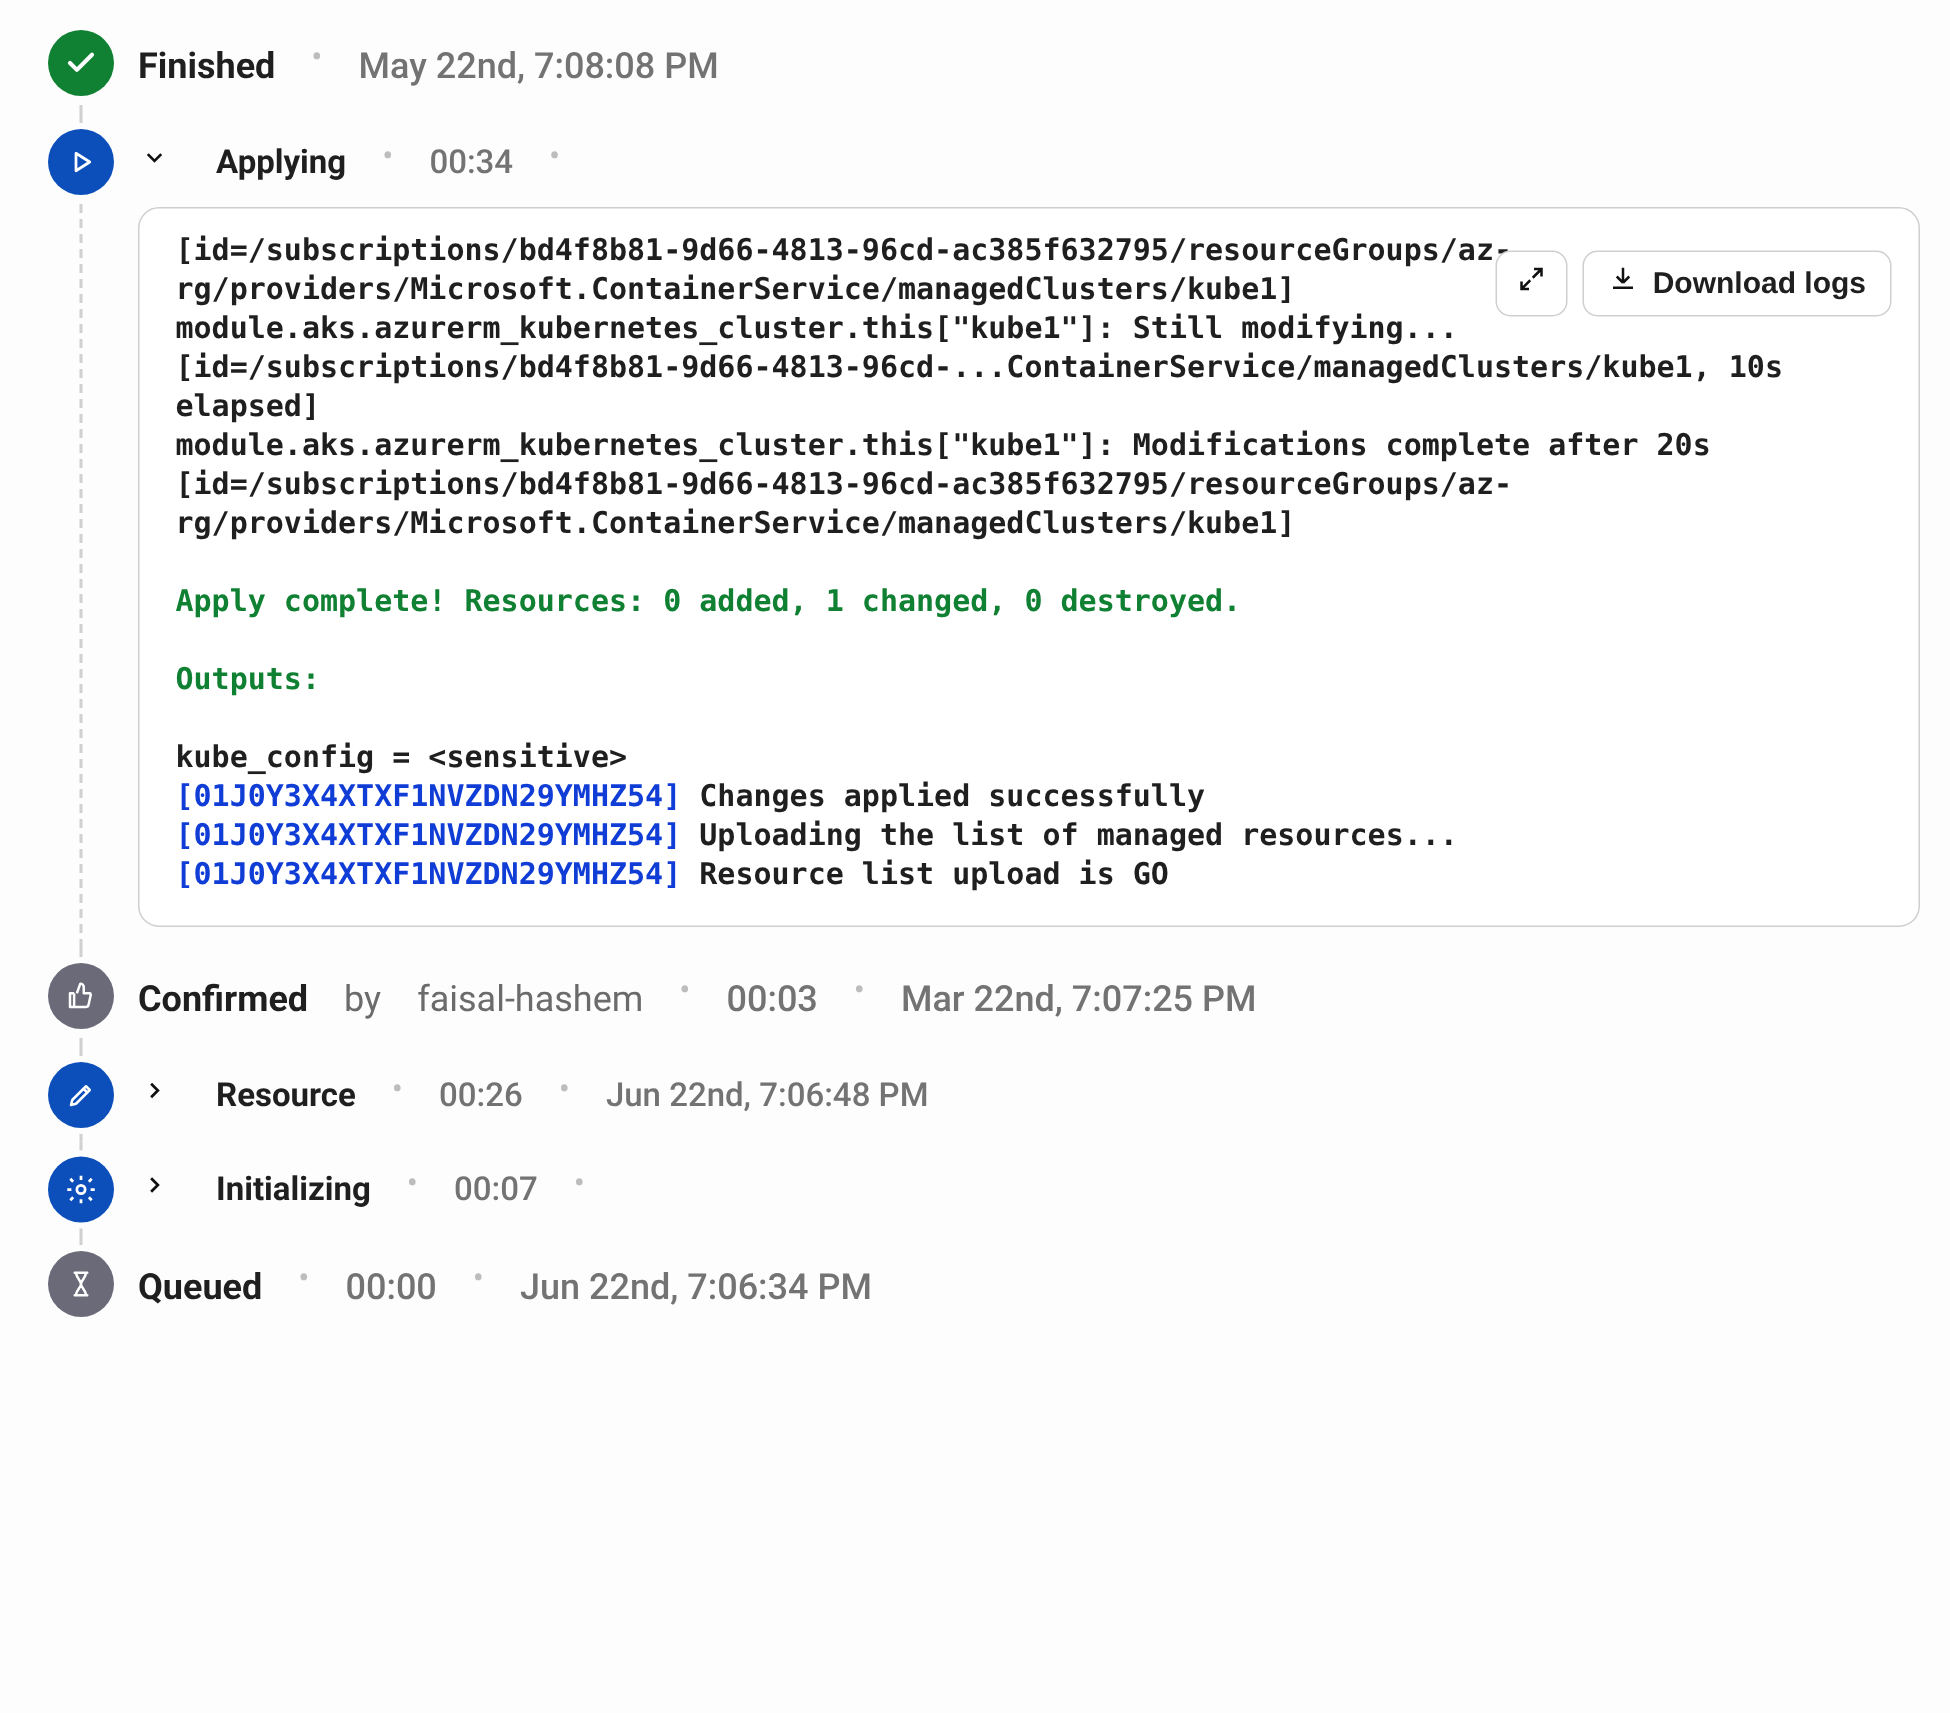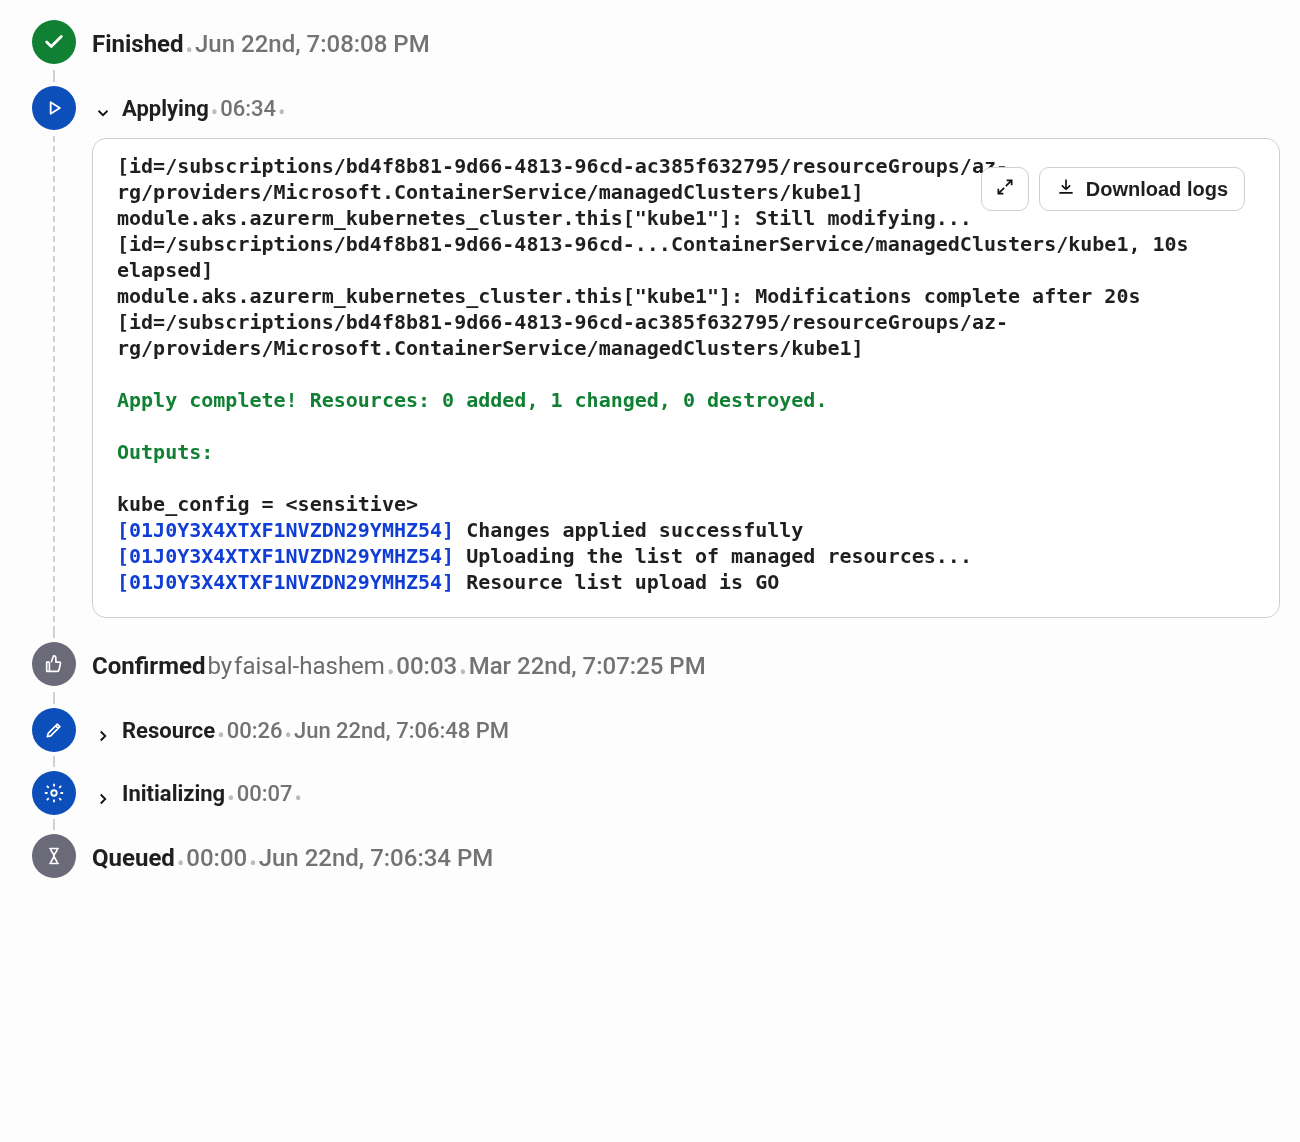--- a/index.html
+++ b/index.html
@@ -57,23 +57,23 @@
     color: #fff;
     background: var(--blue);
     z-index: 1;
     box-shadow: 0 0 0 4px var(--bg);
   }
   .badge.green { background: var(--green); }
   .badge.gray  { background: #6a6a78; }
 
   .head {
     display: flex;
-    align-items: flex-end;
+    align-items: flex-start;
     flex-wrap: wrap;
-    gap: 2px;
+    gap: 24px;
     font-size: 22px;
     line-height: 1.4;
     margin-top: 4px;
   }
   .row.bigger .head { font-size: 24px; }
   .title { font-weight: 700; }
   .head .by-label { color: var(--muted); font-weight: 400; }
   .head .by-name  { color: var(--muted); font-weight: 400; }
   .dot-sep {
     color: var(--sep);
@@ -98,21 +98,21 @@
     border: 1px solid var(--border);
     border-radius: 14px;
     background: #fff;
     position: relative;
     padding: 14px 24px 22px 24px;
     overflow-wrap: anywhere;
   }
   .panel-actions {
     position: absolute;
     top: 28px;
-    right: 34px;
+    right: 18px;
     display: flex;
     gap: 10px;
     align-items: center;
   }
   .icon-btn, .pill-btn {
     background: #fff;
     border: 1.5px solid var(--border);
     border-radius: 10px;
     height: 44px;
     display: inline-flex;
@@ -148,39 +148,39 @@
 
   <div class="row first bigger">
     <div class="badge green">
       <svg width="22" height="22" viewBox="0 0 24 24">
           <path d="M4 12l5 5L20 6" stroke="#fff" stroke-width="3" fill="none" stroke-linecap="round" stroke-linejoin="round"></path>
         </svg>
     </div>
     <div class="head">
       <span class="title">Finished</span>
       <span class="dot-sep">•</span>
-      <span class="meta">Jun 22nd, 7:08:08 PM</span>
+      <span class="meta">May 22nd, 7:08:08 PM</span>
     </div>
   </div>
 
   <div class="row">
     <div class="badge">
       <svg width="20" height="20" viewBox="0 0 24 24">
           <path d="M8 5l11 7-11 7V5z" fill="none" stroke="#fff" stroke-width="2.2" stroke-linejoin="round"></path>
         </svg>
     </div>
     <div class="head">
       <span class="chevron">
         <svg width="18" height="18" viewBox="0 0 24 24">
             <path d="M6 9l6 6 6-6"></path>
           </svg>
       </span>
       <span class="title">Applying</span>
       <span class="dot-sep">•</span>
-      <span class="meta">06:34</span>
+      <span class="meta">00:34</span>
       <span class="dot-sep">•</span>
     </div>
 
     <div class="panel">
       <div class="panel-actions">
         <button class="icon-btn" aria-label="Expand">
           <span>
             <svg width="20" height="20" viewBox="0 0 24 24">
               <path d="M14 4h6v6M10 20H4v-6M20 4l-7 7M4 20l7-7"></path>
             </svg>

